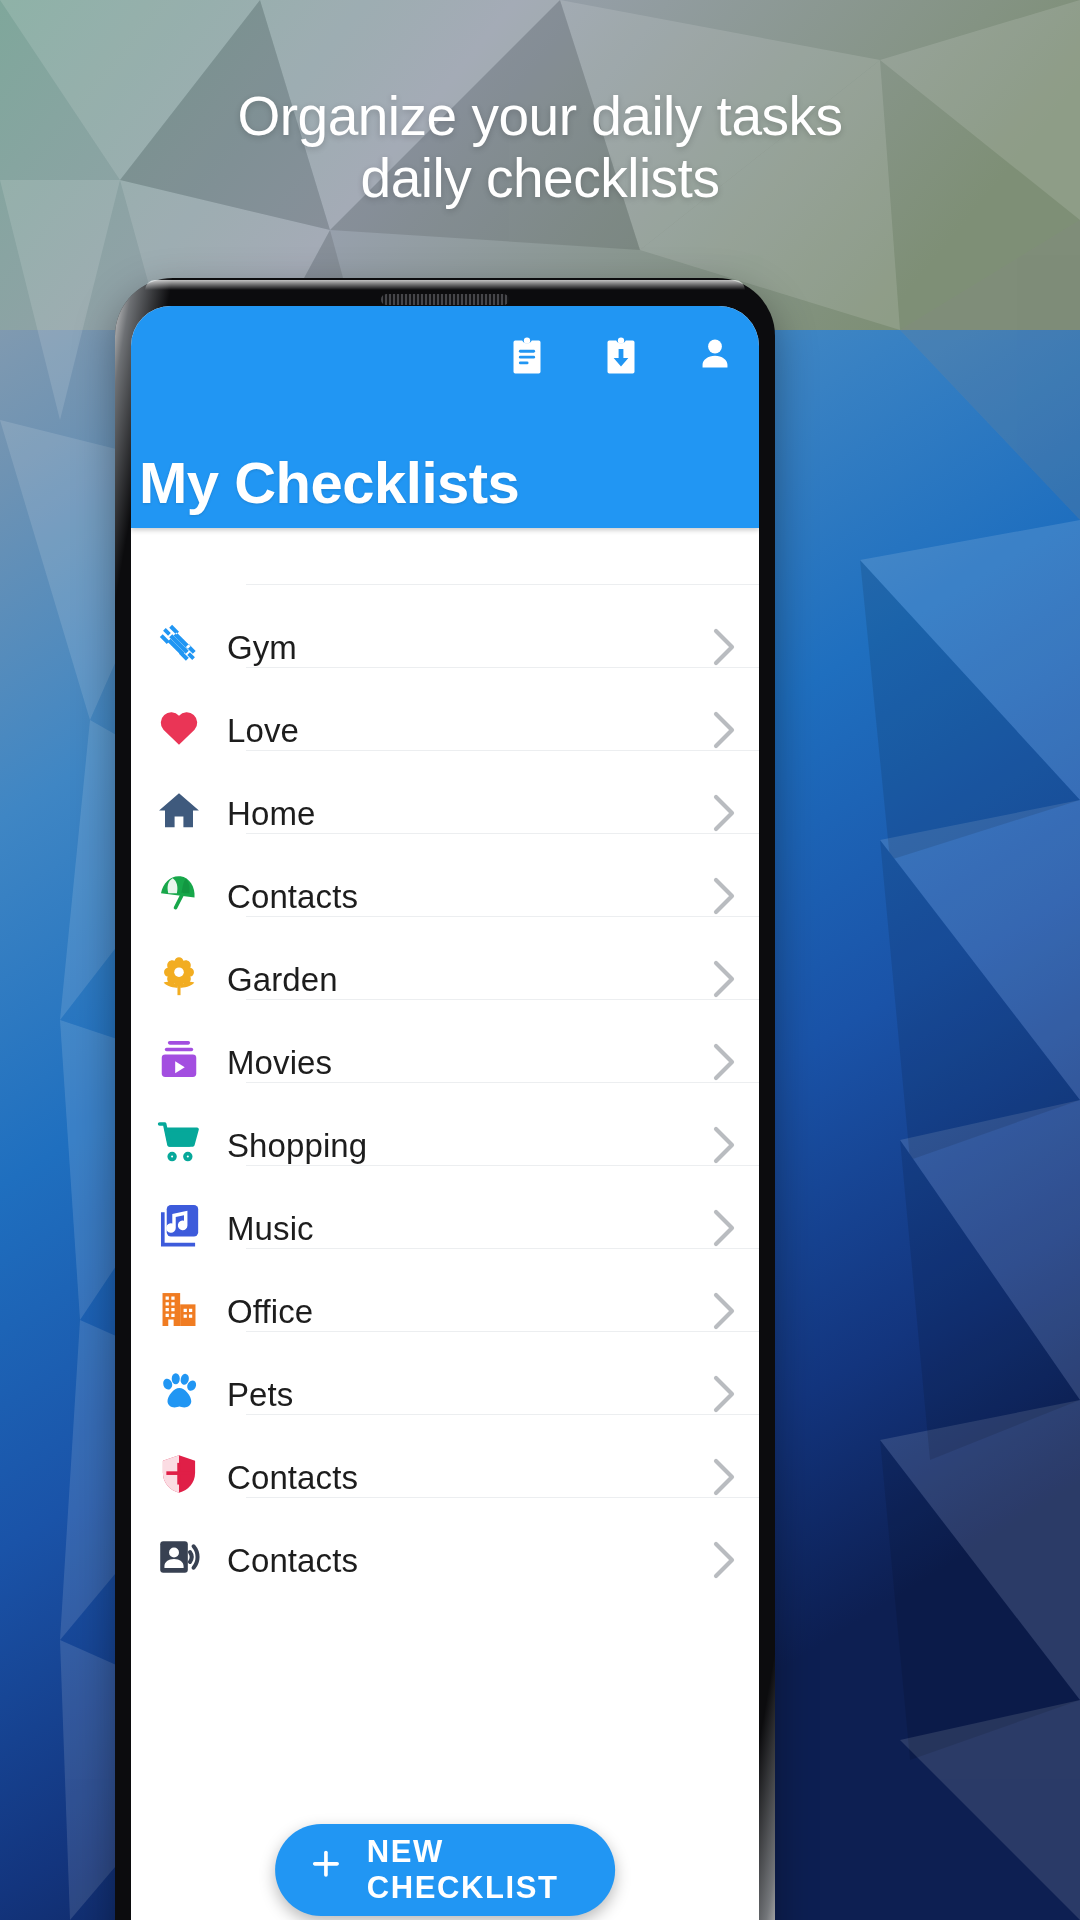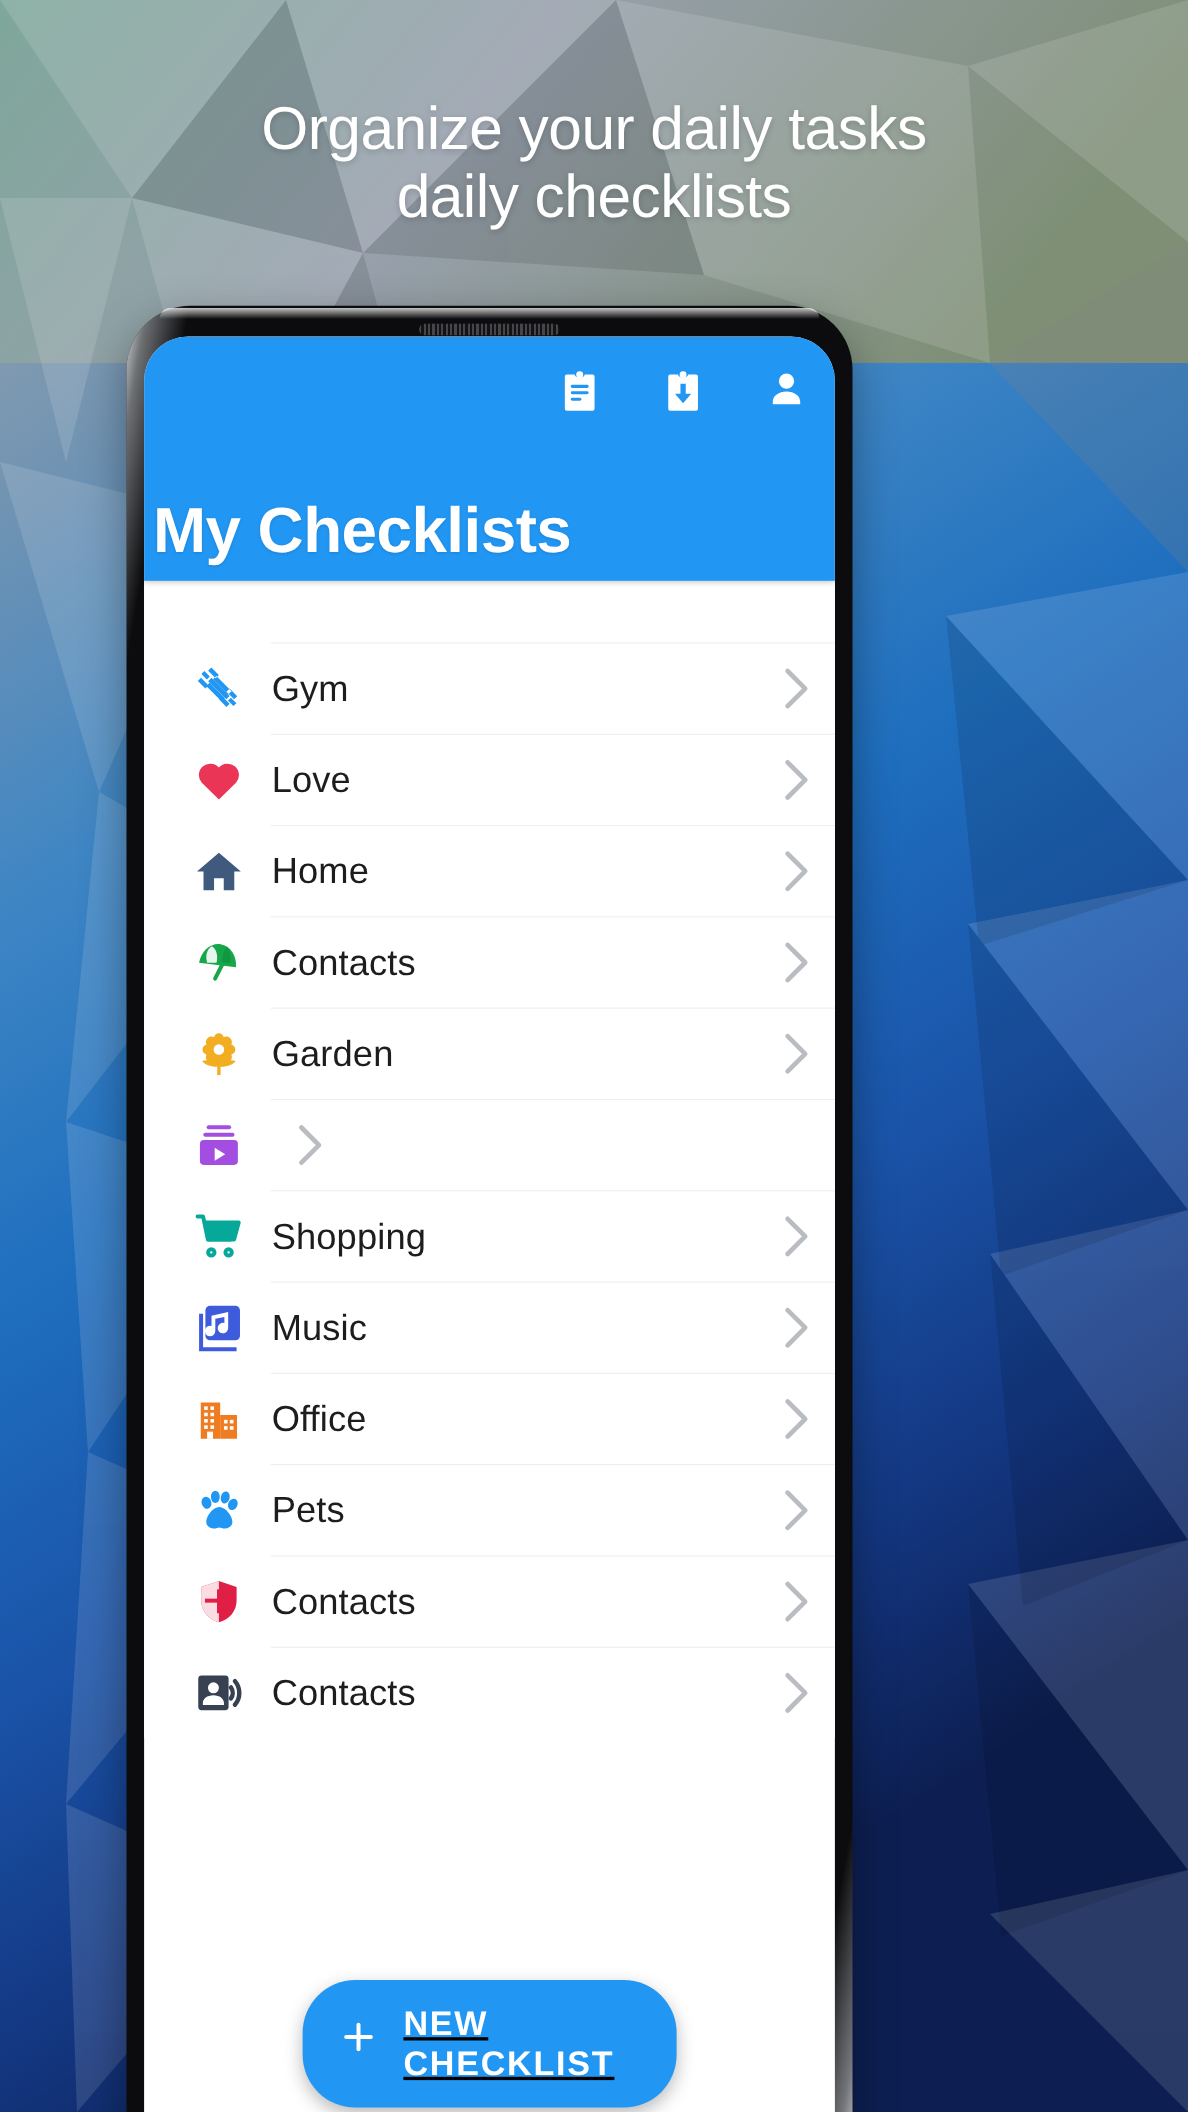--- a/index.html
+++ b/index.html
@@ -89,24 +89,23 @@
     color:#ffffff;
     font-size:58px; font-weight:bold;
     letter-spacing:-0.5px;
     text-shadow:0 1px 3px rgba(0,0,0,0.13);
   }
 
   
   .list { background:#fff; }
   .spacer-row { height:56px; }
   .row {
-    display:flex; align-items:center;
+    display:flex; align-items:flex-end;
     height:83px;
     position:relative;
-    padding-left:20px;
   }
   .row + .row::before,
   .spacer-row + .row::before {
     content:""; position:absolute; left:115px; right:0; top:0;
     height:1px; background:#eceef0;
   }
   .row-icon {
     width:96px; min-width:96px;
     display:flex; align-items:center; justify-content:center;
   }
@@ -122,27 +121,26 @@
     display:flex; align-items:center; justify-content:center;
     color:#b9bcc0;
   }
   .chev svg { width:26px; height:40px; display:block; }
 
   
   .fab {
     position:absolute; z-index:20;
     left:50%; transform:translateX(-50%);
     bottom:62px;
-    height:116px;
+    height:92px;
     padding:0 44px 0 34px;
     display:flex; align-items:center; gap:24px;
     background:#2196f3;
     border-radius:48px;
     box-shadow:0 6px 16px rgba(0,0,0,0.28);
-    text-decoration:underline;
   }
   .fab-plus { width:46px; height:46px; display:block; }
   .fab-label {
     color:#ffffff;
     font-size:31px;
     font-weight:bold;
     letter-spacing:1.6px;
   }
 </style>
 </head>
@@ -334,20 +332,21 @@
 
       <div class="row">
         <span class="row-icon">
           <svg viewBox="0 0 24 24" fill="#a34ee0">
             <rect x="6.2" y="2.6" width="11.6" height="1.9" rx=".95"></rect>
             <rect x="4.6" y="6.1" width="14.8" height="1.9" rx=".95"></rect>
             <rect x="3" y="9.6" width="18" height="11.8" rx="1.8"></rect>
             <path d="M10 13.2l5 3.1-5 3.1z" fill="#ffffff"></path>
           </svg>
         </span>
+        <span class="row-label">Movies</span>
         <span class="chev">
           <svg viewBox="0 0 12 20" fill="none" stroke="currentColor" stroke-width="2.1" stroke-linecap="round" stroke-linejoin="round">
               <polyline points="2,2 10,10 2,18"></polyline>
             </svg>
         </span>
       </div>
 
       <div class="row">
         <span class="row-icon">
           <svg viewBox="0 0 24 24" fill="none" stroke="#06a89a" stroke-width="1.9" stroke-linecap="round" stroke-linejoin="round">

